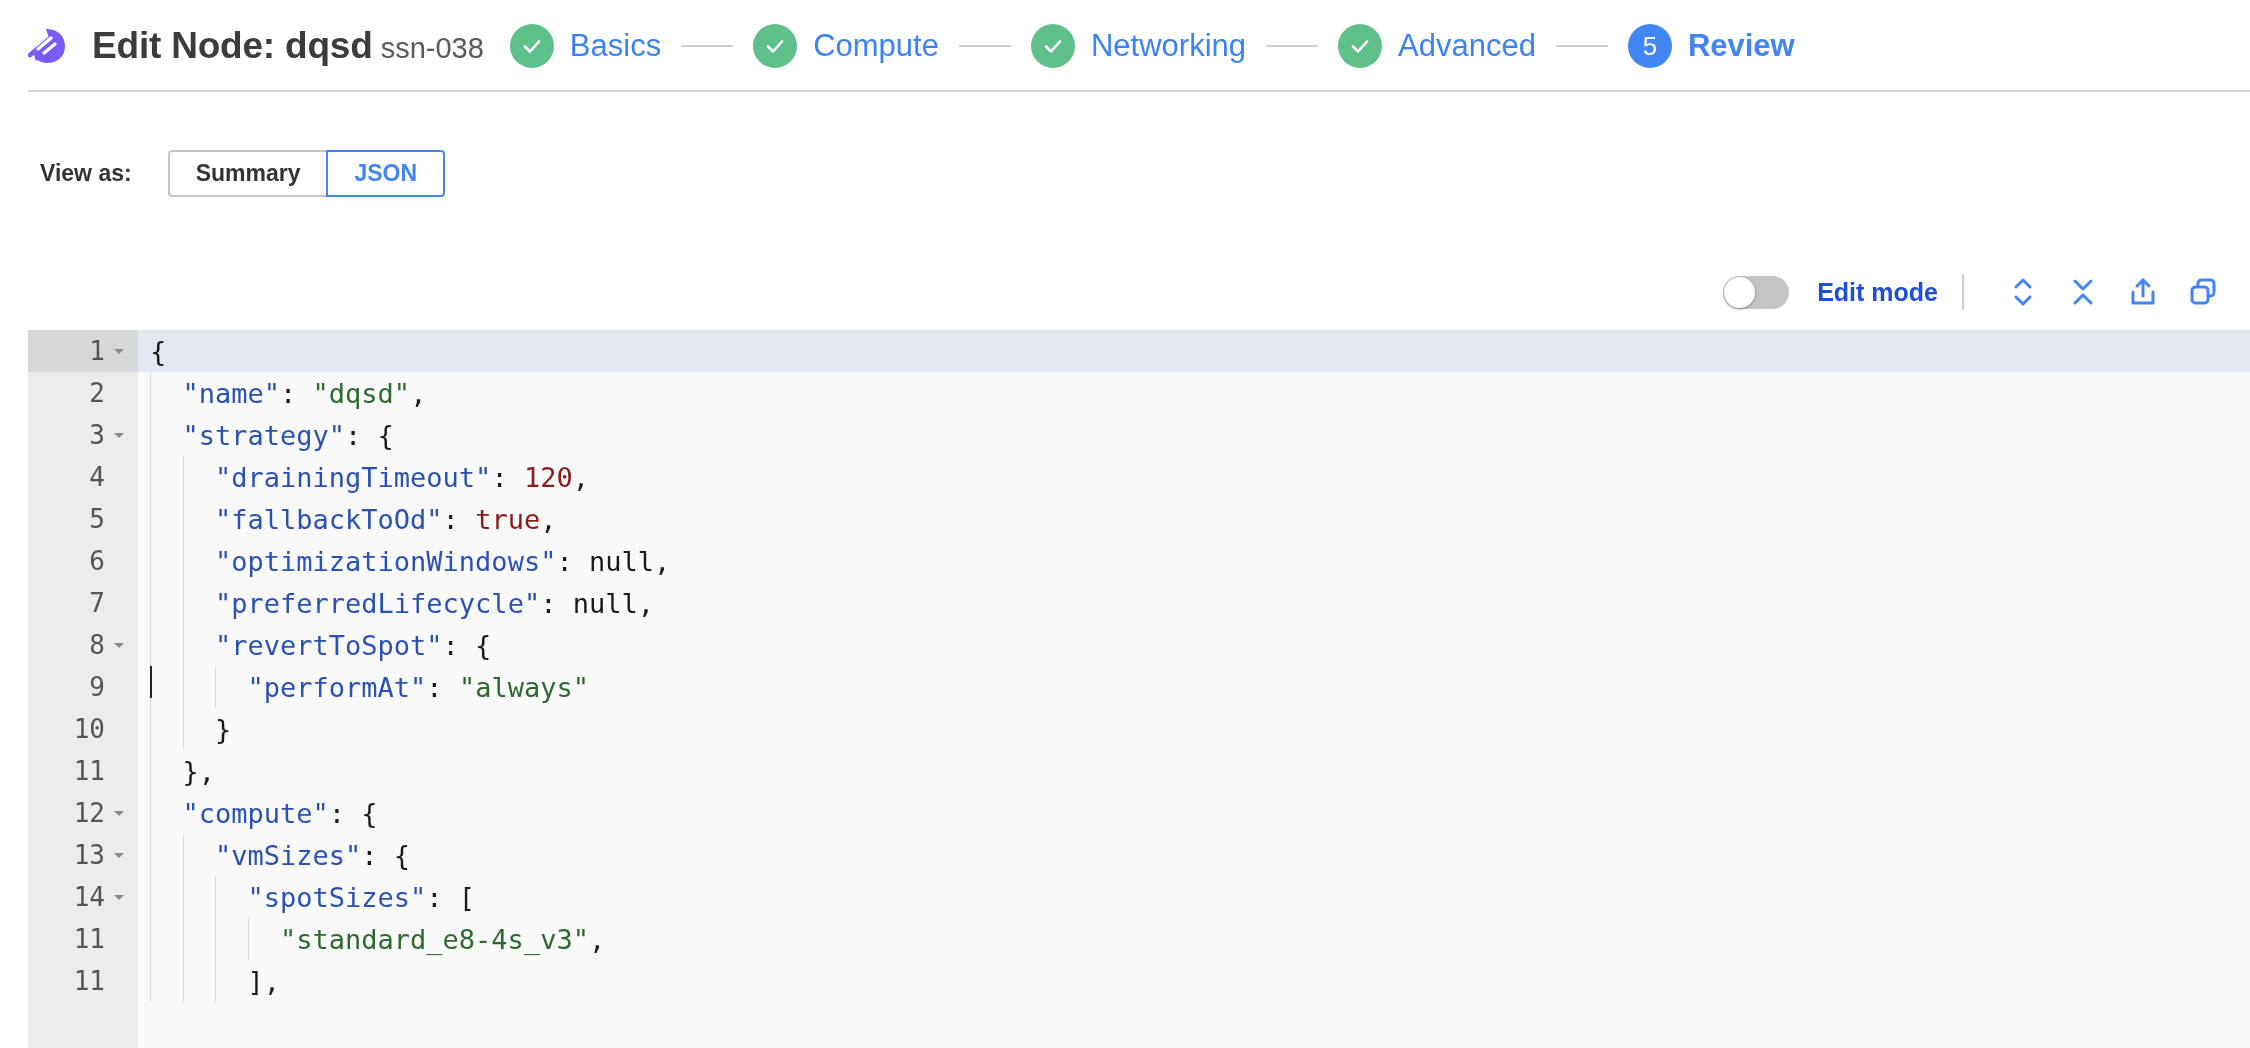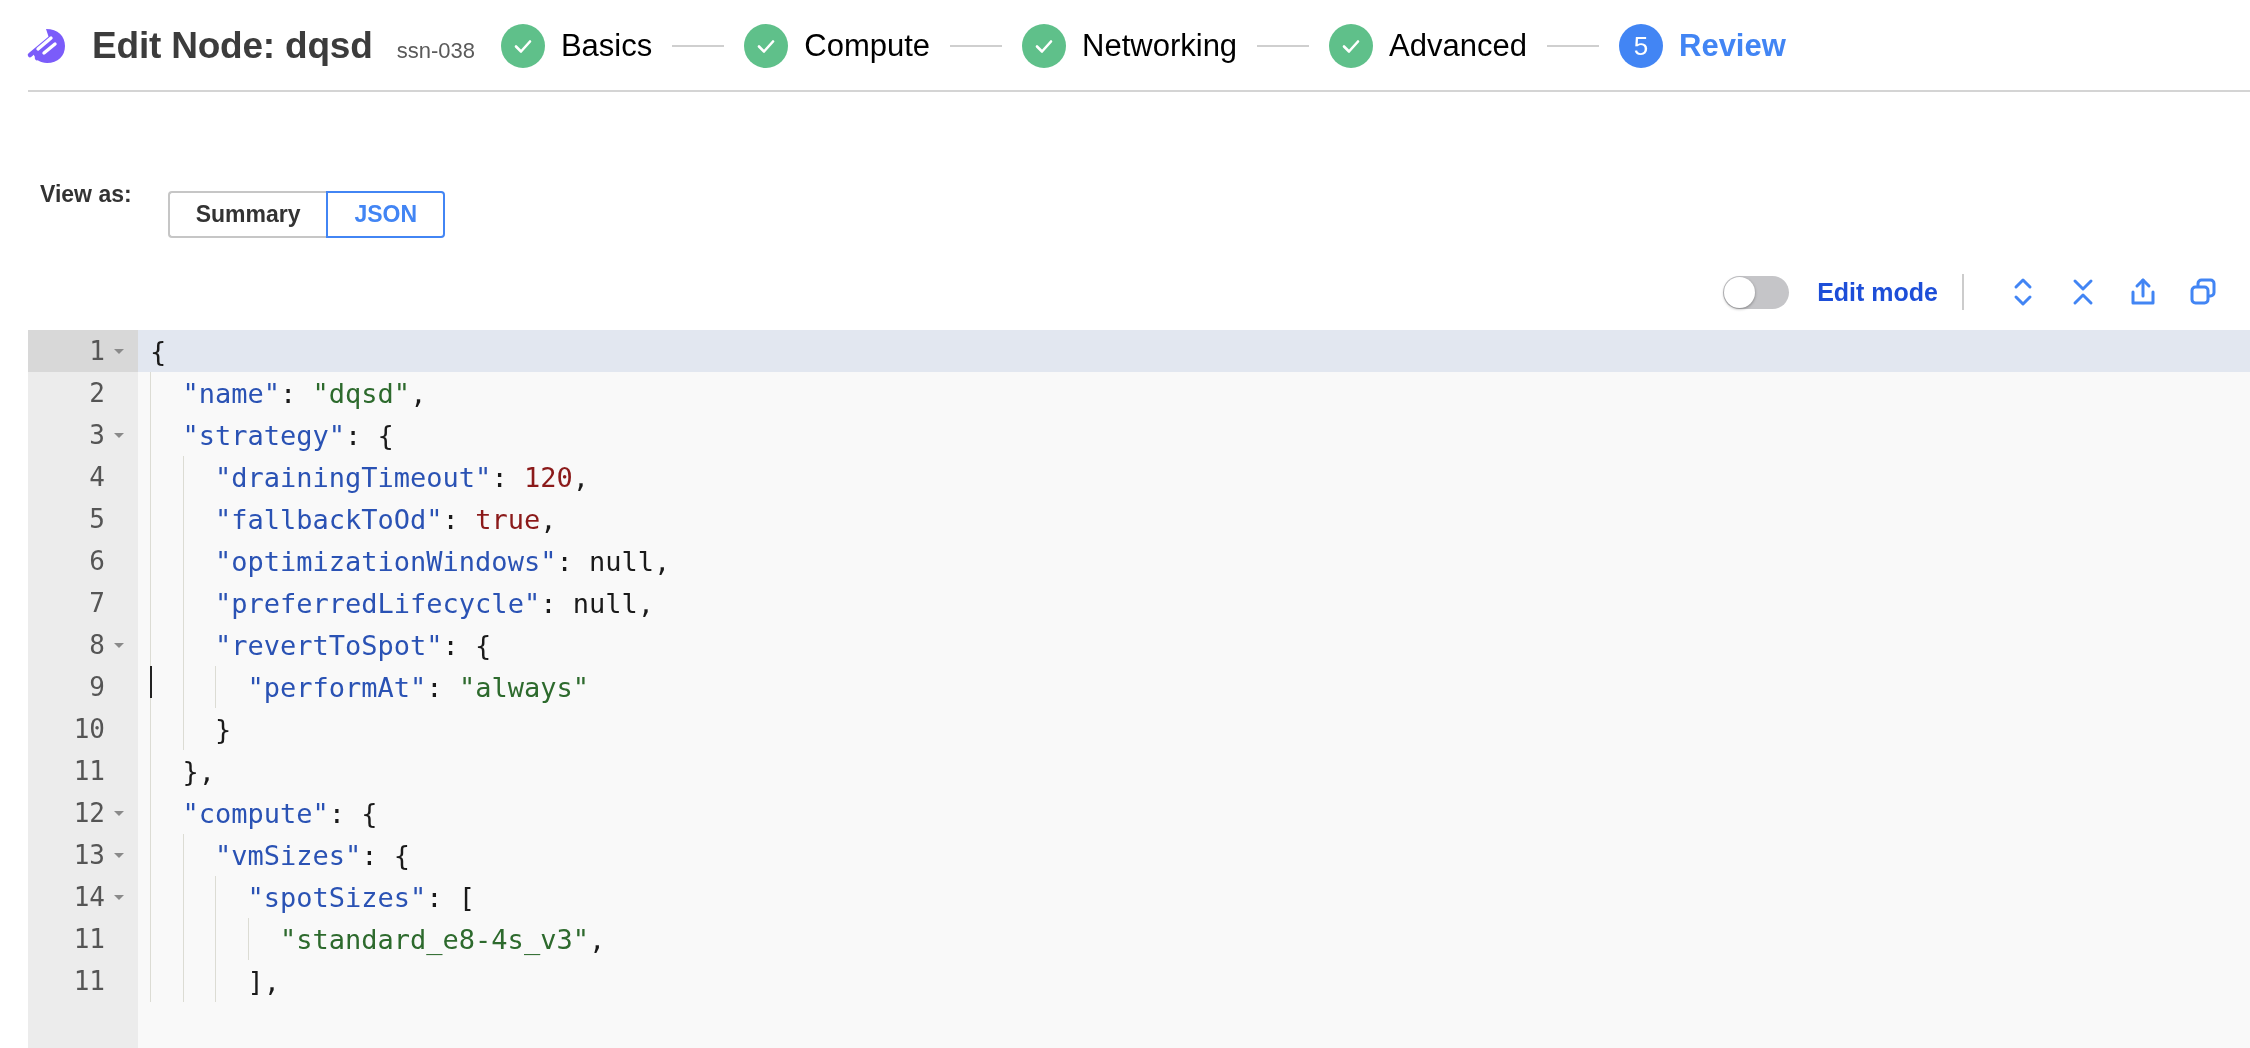--- a/index.html
+++ b/index.html
@@ -33,23 +33,23 @@
     white-space: nowrap;
     flex: 0 0 auto;
   }
   #page-title {
     font-size: 37px;
     font-weight: bold;
     color: #3c3c3c;
     letter-spacing: -0.2px;
   }
   #node-id {
-    font-size: 22px;
+    font-size: 29px;
     color: #5a5a5a;
-    margin-left: 24px;
+    margin-left: 8px;
   }
   #stepper {
     display: flex;
     align-items: center;
     margin-left: 26px;
     flex: 1 1 auto;
     white-space: nowrap;
   }
   .step {
     display: flex;
@@ -67,21 +67,21 @@
   .step-circle.done { background: #5FC08A; }
   .step-circle.current { background: #4285F4; }
   .step-circle.current .step-num {
     color: #ffffff;
     font-size: 26px;
     font-weight: 500;
     line-height: 1;
   }
   .step-label {
     font-size: 31px;
-    color: #000000;
+    color: #3b82f6;
     margin-left: 16px;
     font-weight: 400;
   }
   .step-label.active {
     color: #4285F4;
     font-weight: bold;
   }
   .step-connector {
     width: 52px;
     height: 2px;
@@ -107,21 +107,20 @@
   }
   #viewas-label {
     margin-left: 40px;
     font-size: 23px;
     font-weight: bold;
     color: #333333;
   }
   #segmented {
     display: flex;
     margin-left: 36px;
-    margin-top: 41px;
   }
   .seg-btn {
     height: 47px;
     padding: 0 26px;
     display: flex;
     align-items: center;
     justify-content: center;
     font-size: 23px;
     font-weight: bold;
     background: #ffffff;

